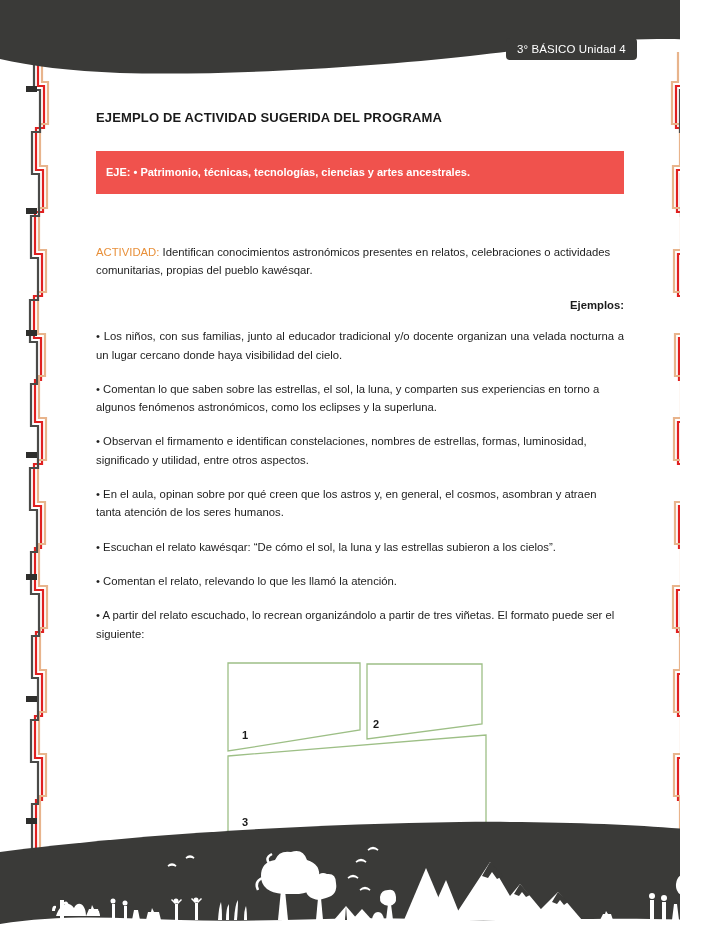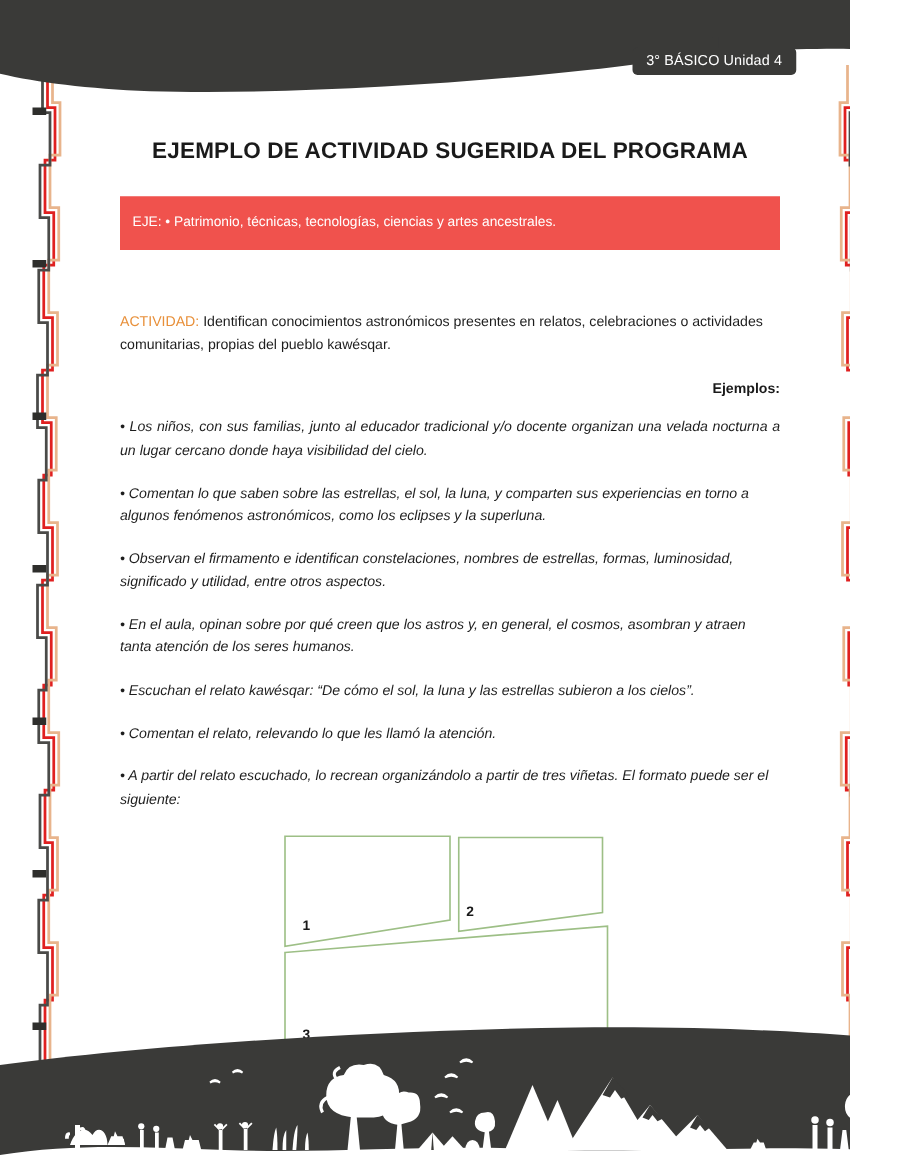--- a/index.html
+++ b/index.html
@@ -51,33 +51,32 @@
   .side-border.right { left: 662px; }
 
   
   .content {
     position: absolute;
     left: 96px; top: 96px;
     width: 528px;
     z-index: 2;
   }
   .doc-title {
-    text-align: center;
-    font-size: 18px;
+    font-size: 13px;
     font-weight: bold;
     color: #1a1a1a;
     letter-spacing: 0.15px;
     margin: 14px 0 0 0;
   }
   .eje-banner {
     margin-top: 26px;
     background: #f0524d;
     color: #ffffff;
     font-size: 11px;
-    font-weight: normal;
+    font-weight: bold;
     padding: 14px 10px 15px 10px;
     line-height: 1.3;
   }
   .activity-para {
     margin-top: 50px;
     font-size: 11.3px;
     line-height: 1.55;
     color: #1d1d1d;
   }
   .activity-label { color: #e8903a; }
@@ -86,21 +85,20 @@
     font-size: 11.3px;
     font-weight: bold;
     color: #1a1a1a;
     text-align: right;
   }
   .bullet {
     margin-top: 16px;
     font-size: 11.3px;
     line-height: 1.62;
     color: #1d1d1d;
-    font-style: italic;
   }
   .bullet.justified { text-align: justify; }
 
   
   .panels {
     position: relative;
     margin: 18px auto 0 auto;
     width: 268px; height: 180px;
   }
   .panels svg { display: block; }

